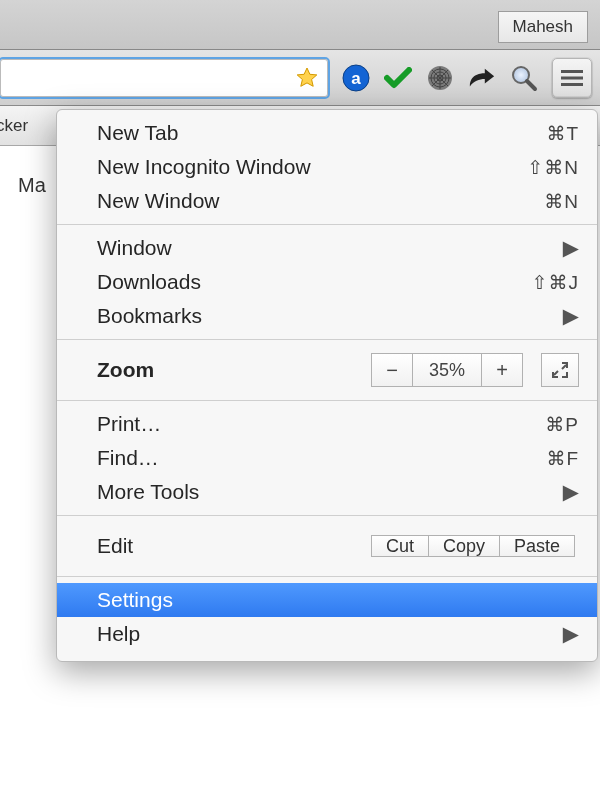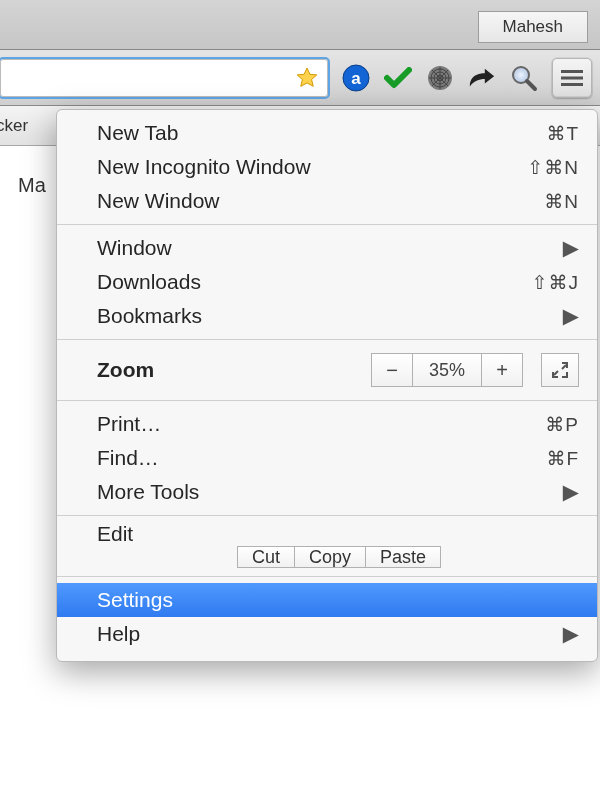--- a/index.html
+++ b/index.html
@@ -16,21 +16,21 @@
   .titlebar {
     height: 50px;
     background: linear-gradient(#d4d4d4, #c6c6c6);
     border-bottom: 1px solid #888;
     position: relative;
   }
   .user-badge {
     position: absolute;
     right: 12px;
     top: 11px;
-    padding: 5px 24px;
+    padding: 5px 14px;
     border: 1px solid #9d9d9d;
     border-radius: 0;
     background: linear-gradient(#f6f6f6, #e7e7e7);
     font-size: 17px;
     color: #333;
   }
 
   
   .toolbar {
     height: 56px;
@@ -158,22 +158,22 @@
     margin-left:18px;
     border:1px solid #b1b1b1;
     background: linear-gradient(#fff,#f1f1f1);
     height:34px; width:38px;
     display:flex; align-items:center; justify-content:center;
     font-size:16px; color:#555;
   }
 
   .edit-row {
     display:flex; align-items:center;
-    height:48px; padding: 0 16px 0 40px;
-    font-size:21px; color:#262626;flex-direction:column;
+    height:48px; padding: 0 22px 0 40px;
+    font-size:21px; color:#262626;
   }
   .edit-row .label { margin-right:auto; }
   .edit-controls { display:flex; }
   .edit-controls .btn {
     border:1px solid #b1b1b1;
     background: linear-gradient(#fff,#f1f1f1);
     height:22px; padding:0 14px;
     display:flex; align-items:center; justify-content:center;
     font-size:18px; color:#333;
   }

